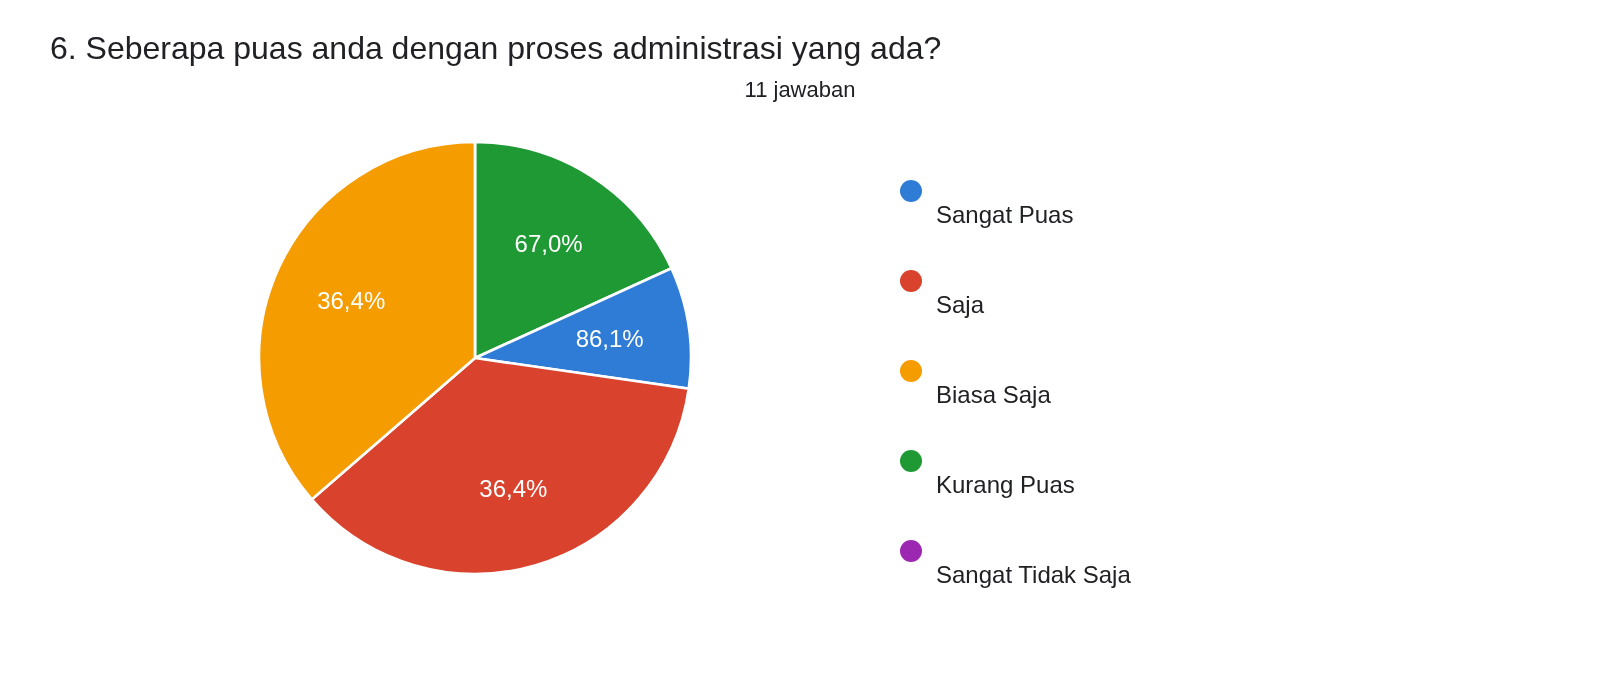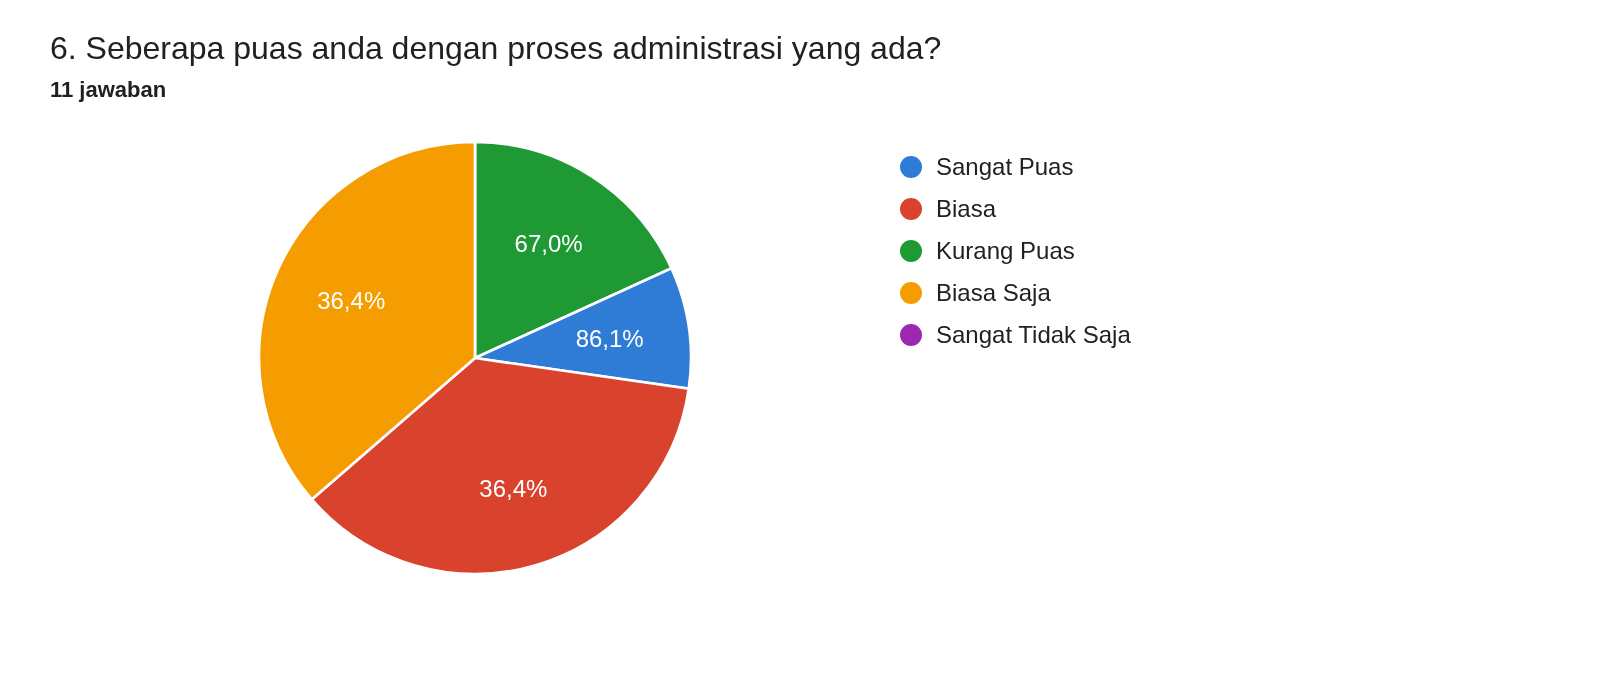--- a/index.html
+++ b/index.html
@@ -16,22 +16,23 @@
     }
     .title {
       font-size: 32px;
       color: #202124;
       font-weight: 400;
       margin-bottom: 10px;
     }
     .subtitle {
       font-size: 22px;
       color: #202124;
-      font-weight: 700;
+      font-weight: 400;
       margin-bottom: 30px;
+      text-align: center;
     }
     .chart-area {
       display: flex;
       align-items: flex-start;
       gap: 200px;
     }
     .pie-container {
       position: relative;
       width: 450px;
       height: 450px;
@@ -62,20 +63,21 @@
     }
     .legend-dot {
       width: 22px;
       height: 22px;
       border-radius: 50%;
       flex-shrink: 0;
     }
     .legend-label {
       font-size: 24px;
       color: #202124;
+      margin-top: 48px;
     }
   </style>
 </head>
 <body>
 
 <div class="title">6. Seberapa puas anda dengan proses administrasi yang ada?</div>
 <div class="subtitle">11 jawaban</div>
 
 <div class="chart-area">
   <div class="pie-container">
@@ -95,28 +97,28 @@
       </div>
   </div>
 
   <div class="legend">
     <div class="legend-item">
       <div class="legend-dot" style="background:#2F7CD7"></div>
       <div class="legend-label">Sangat Puas</div>
     </div>
     <div class="legend-item">
       <div class="legend-dot" style="background:#D9422C"></div>
-      <div class="legend-label">Biasa</div>
+      <div class="legend-label">Saja</div>
+    </div>
+    <div class="legend-item">
+      <div class="legend-dot" style="background:#F59C00"></div>
+      <div class="legend-label">Biasa Saja</div>
     </div>
     <div class="legend-item">
       <div class="legend-dot" style="background:#1E9933"></div>
       <div class="legend-label">Kurang Puas</div>
-    </div>
-    <div class="legend-item">
-      <div class="legend-dot" style="background:#F59C00"></div>
-      <div class="legend-label">Biasa Saja</div>
     </div>
     <div class="legend-item">
       <div class="legend-dot" style="background:#9C27B0"></div>
       <div class="legend-label">Sangat Tidak Saja</div>
     </div>
   </div>
 </div>
 
 </body></html>

